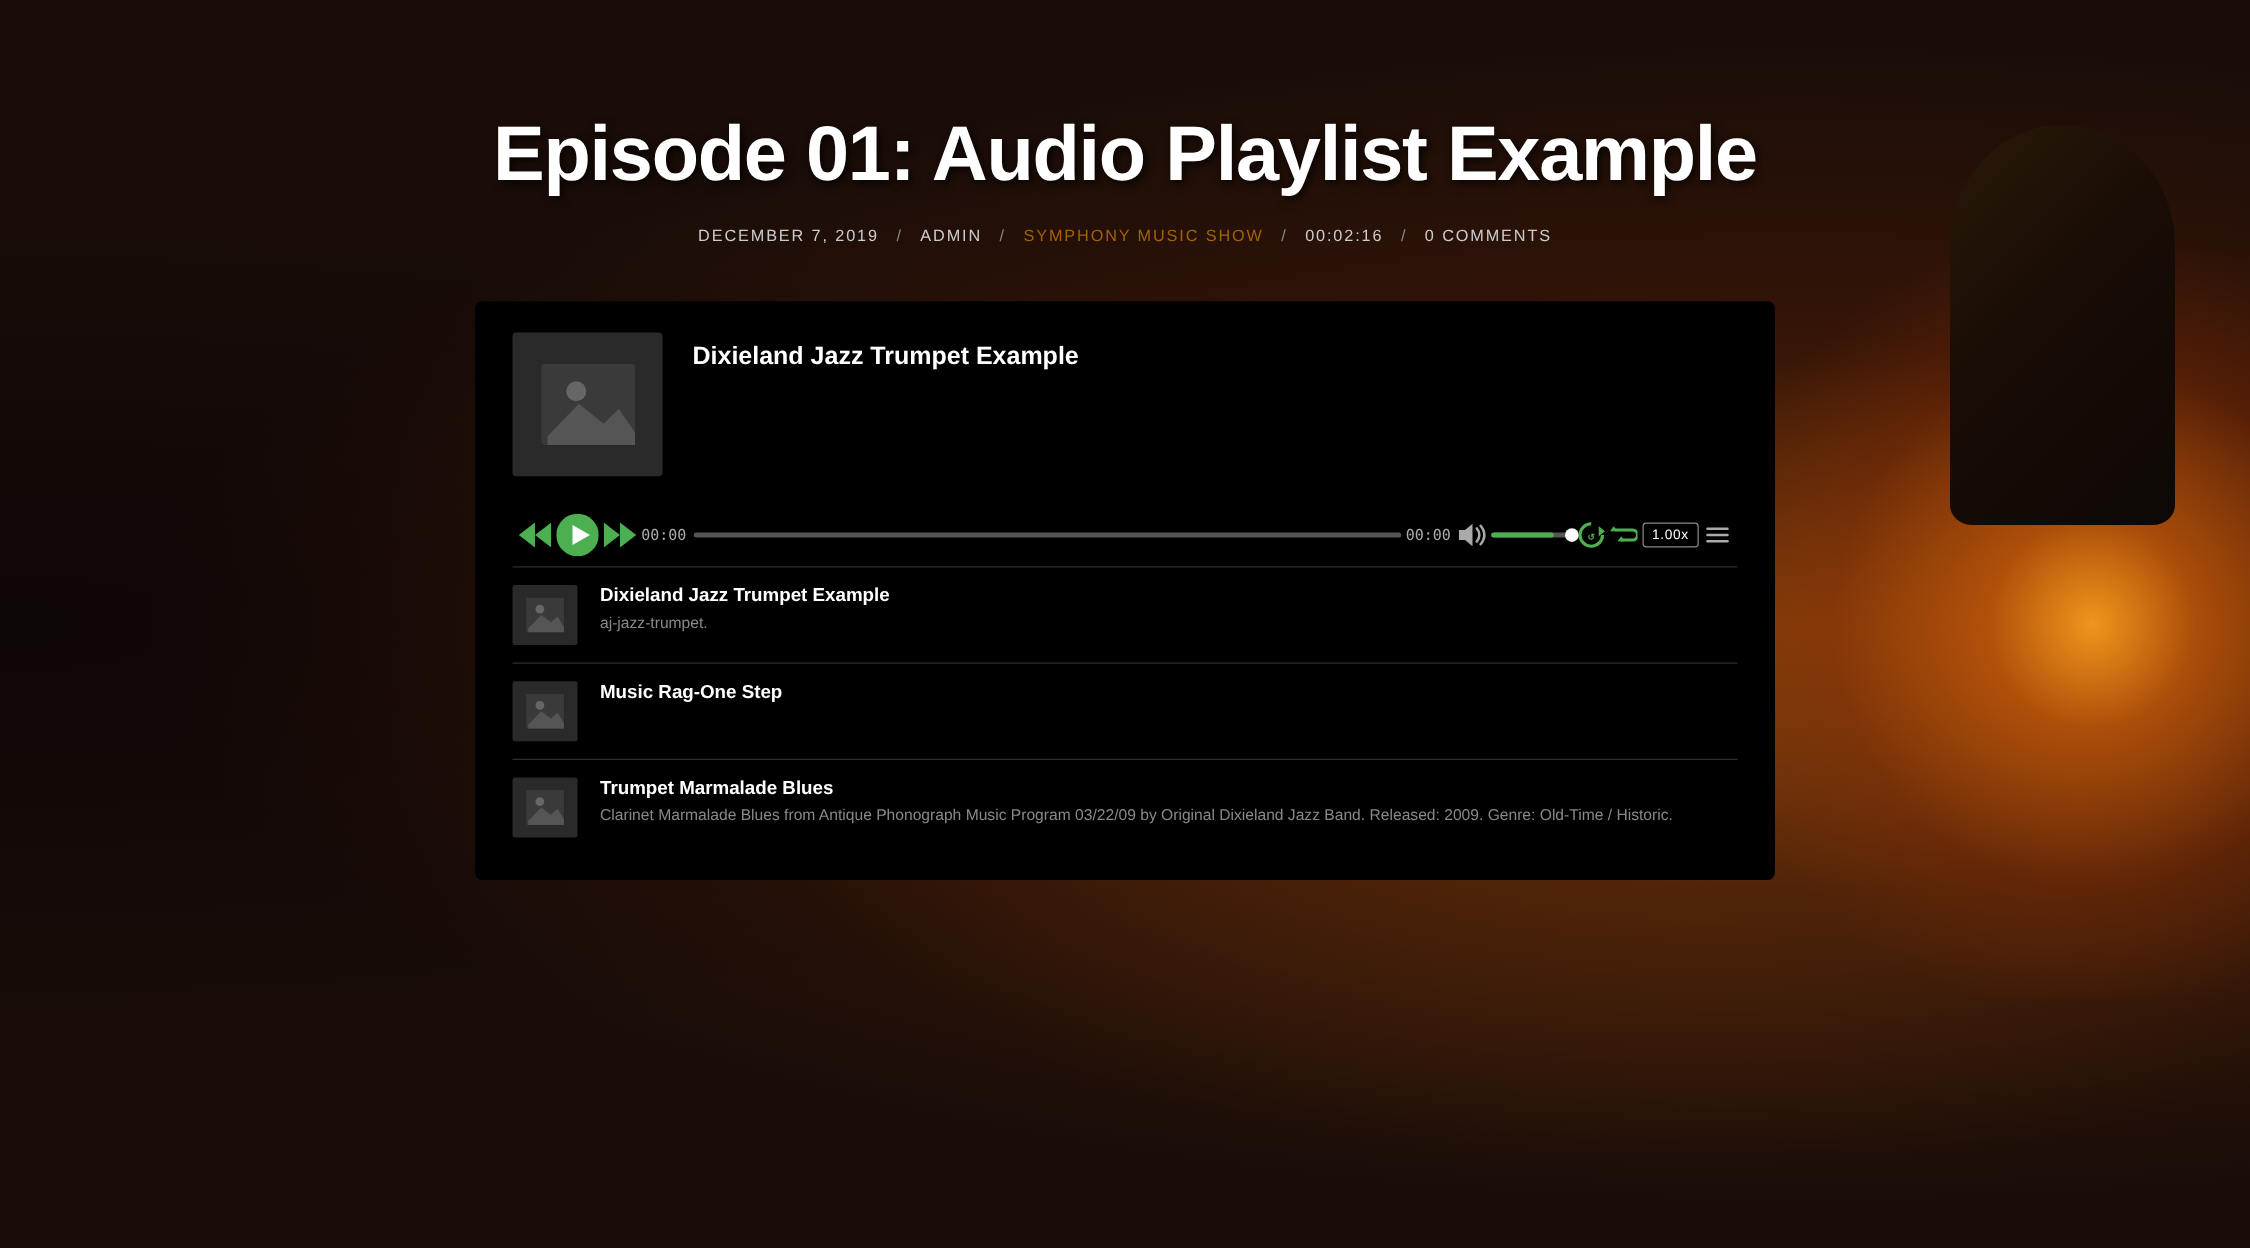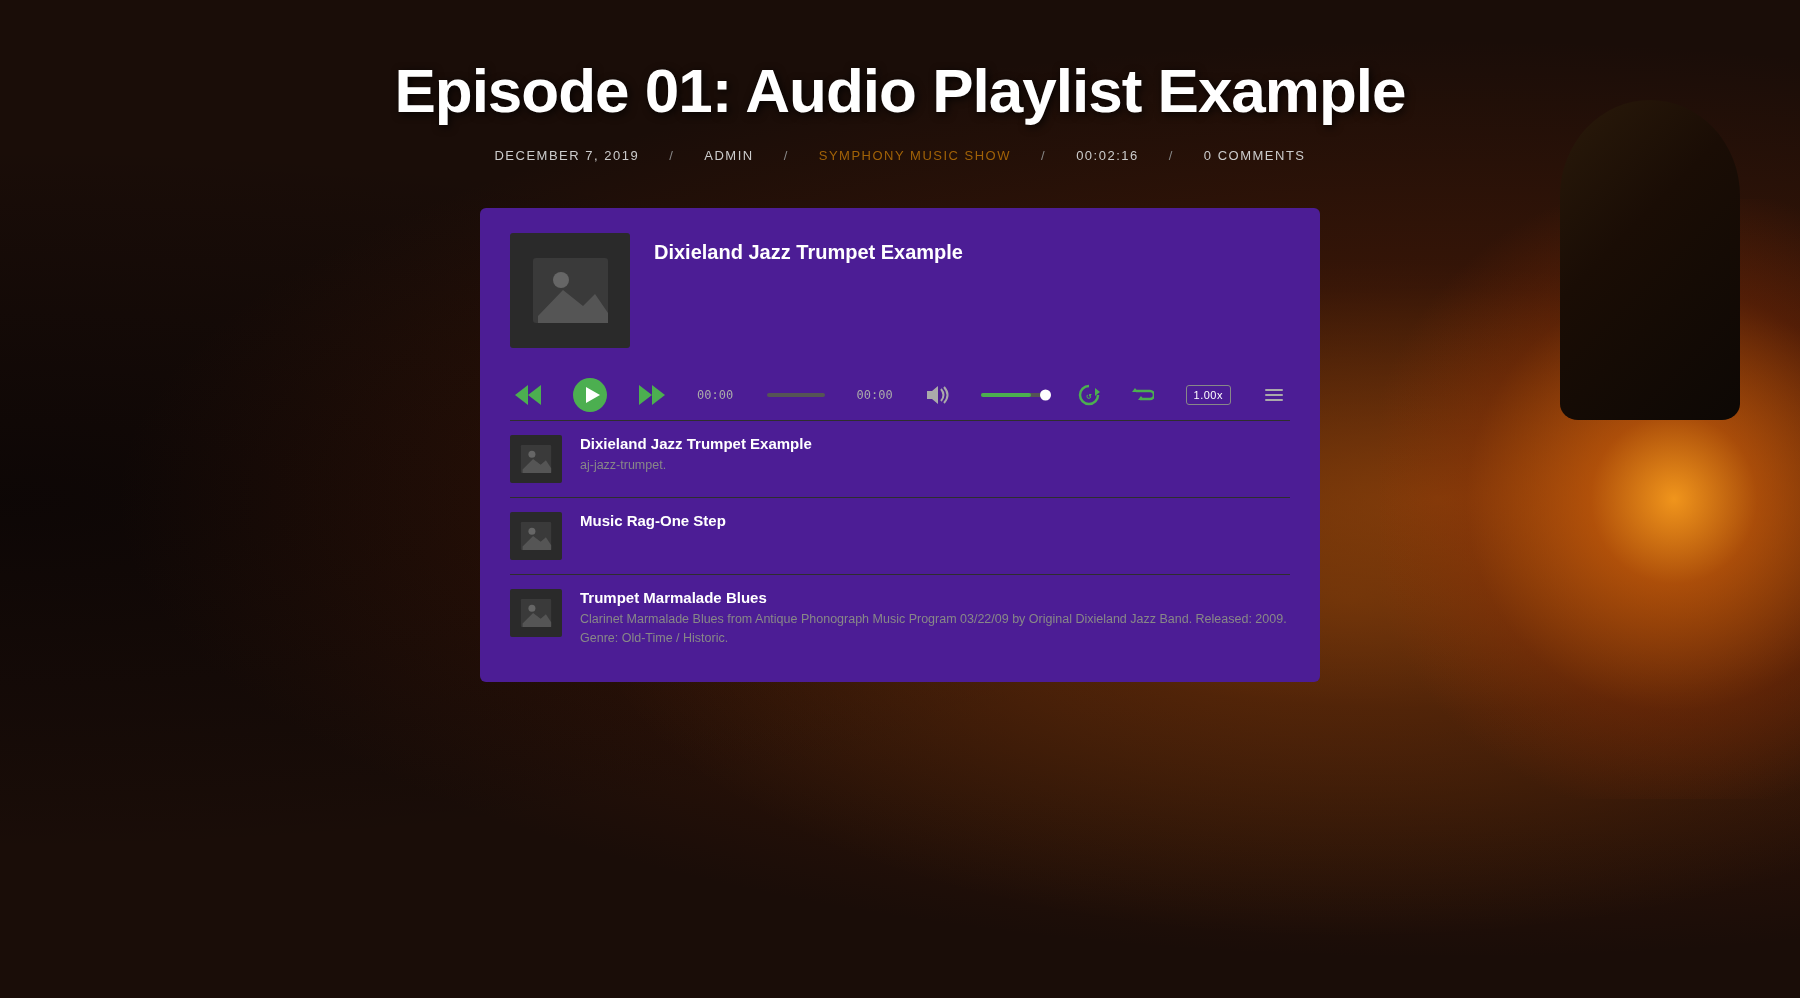--- a/index.html
+++ b/index.html
@@ -49,39 +49,39 @@
       border-radius: 50% 50% 10% 10% / 30% 30% 5% 5%;
       z-index: 1;
     }
 
     .content-wrapper {
       position: relative;
       z-index: 2;
       display: flex;
       flex-direction: column;
       align-items: center;
-      padding-top: 55px;
+      padding-top: 88px;
     }
 
     
     .page-title {
       color: #ffffff;
       font-size: 62px;
       font-weight: 900;
       text-align: center;
       letter-spacing: -1px;
       margin-bottom: 22px;
       text-shadow: 2px 2px 8px rgba(0,0,0,0.8);
     }
 
     
     .meta-bar {
       display: flex;
       align-items: center;
-      gap: 16px;
+      gap: 0;
       color: #cccccc;
       font-size: 13px;
       letter-spacing: 1.5px;
       text-transform: uppercase;
       font-weight: 400;
       margin-bottom: 45px;
     }
 
     .meta-item {
       color: #cccccc;
@@ -92,22 +92,22 @@
       color: #a16207;
     }
 
     .meta-separator {
       margin: 0 14px;
       color: #888;
     }
 
     
     .player-container {
-      width: 840px;
-      background: #4c1d95;
+      width: 1040px;
+      background: #000000;
       border-radius: 6px;
       padding: 25px 30px 20px 30px;
     }
 
     
     .now-playing {
       display: flex;
       align-items: flex-start;
       gap: 24px;
       margin-bottom: 30px;
@@ -133,21 +133,21 @@
       color: #ffffff;
       font-size: 20px;
       font-weight: 700;
       padding-top: 8px;
     }
 
     
     .controls-row {
       display: flex;
       align-items: center;
-      gap: 32px;
+      gap: 4px;
       padding: 0 5px;
     }
 
     .ctrl-btn {
       background: none;
       border: none;
       cursor: pointer;
       color: #4caf50;
       display: flex;
       align-items: center;

